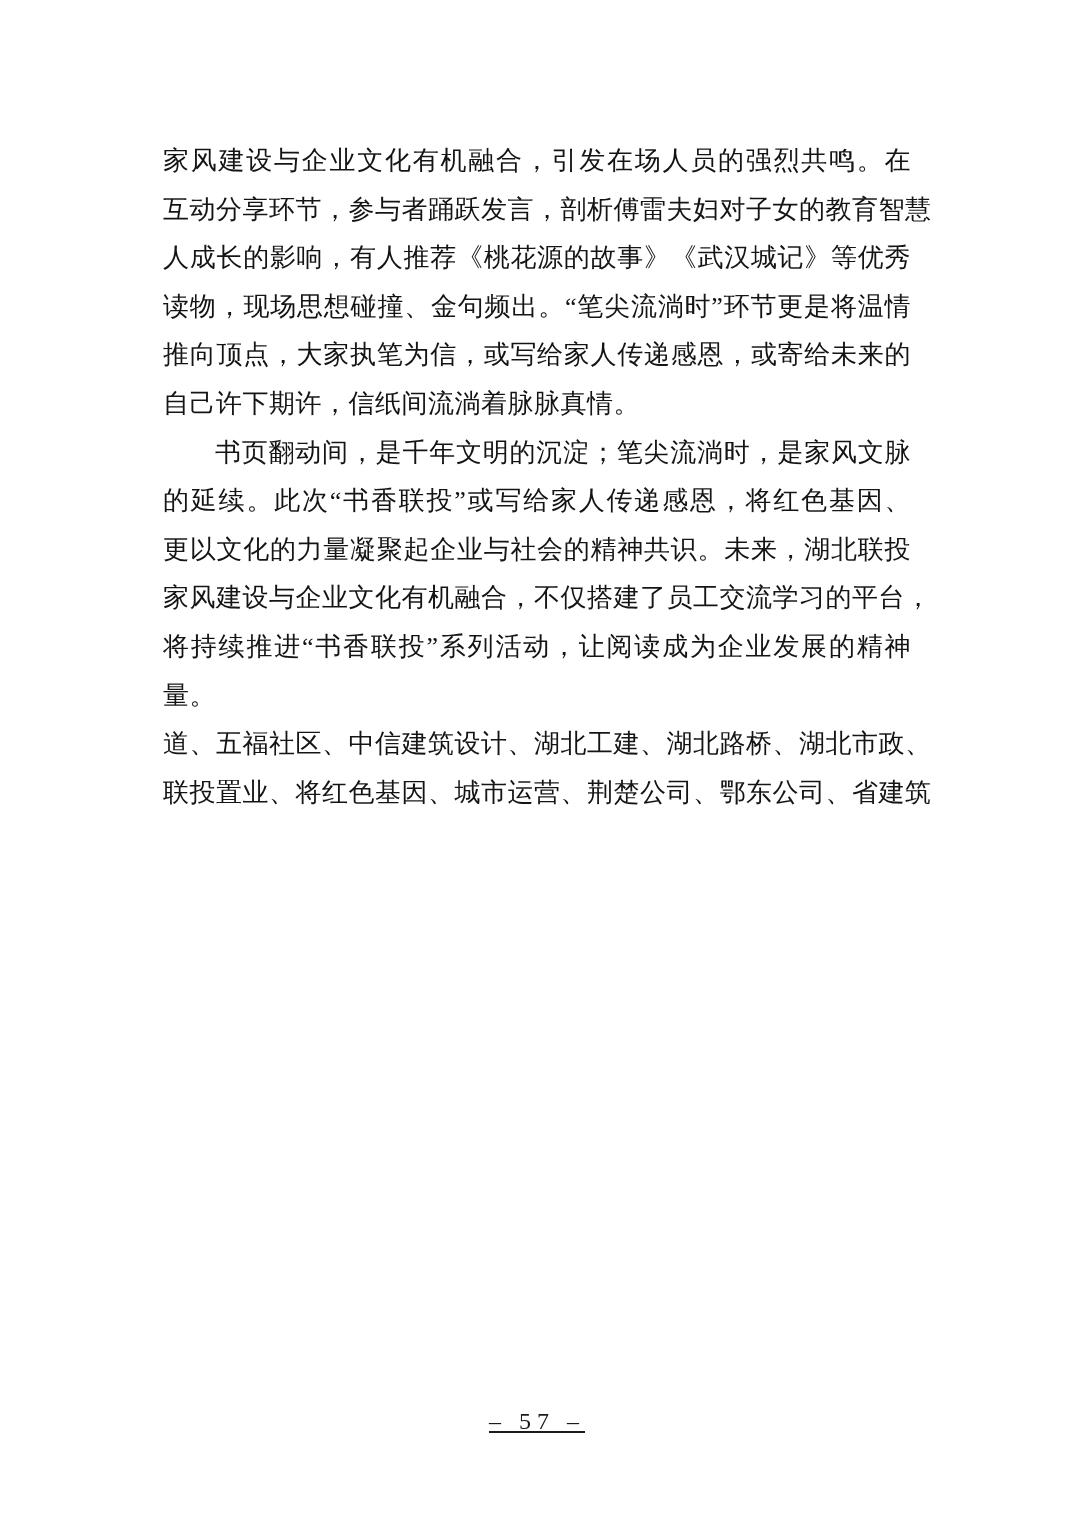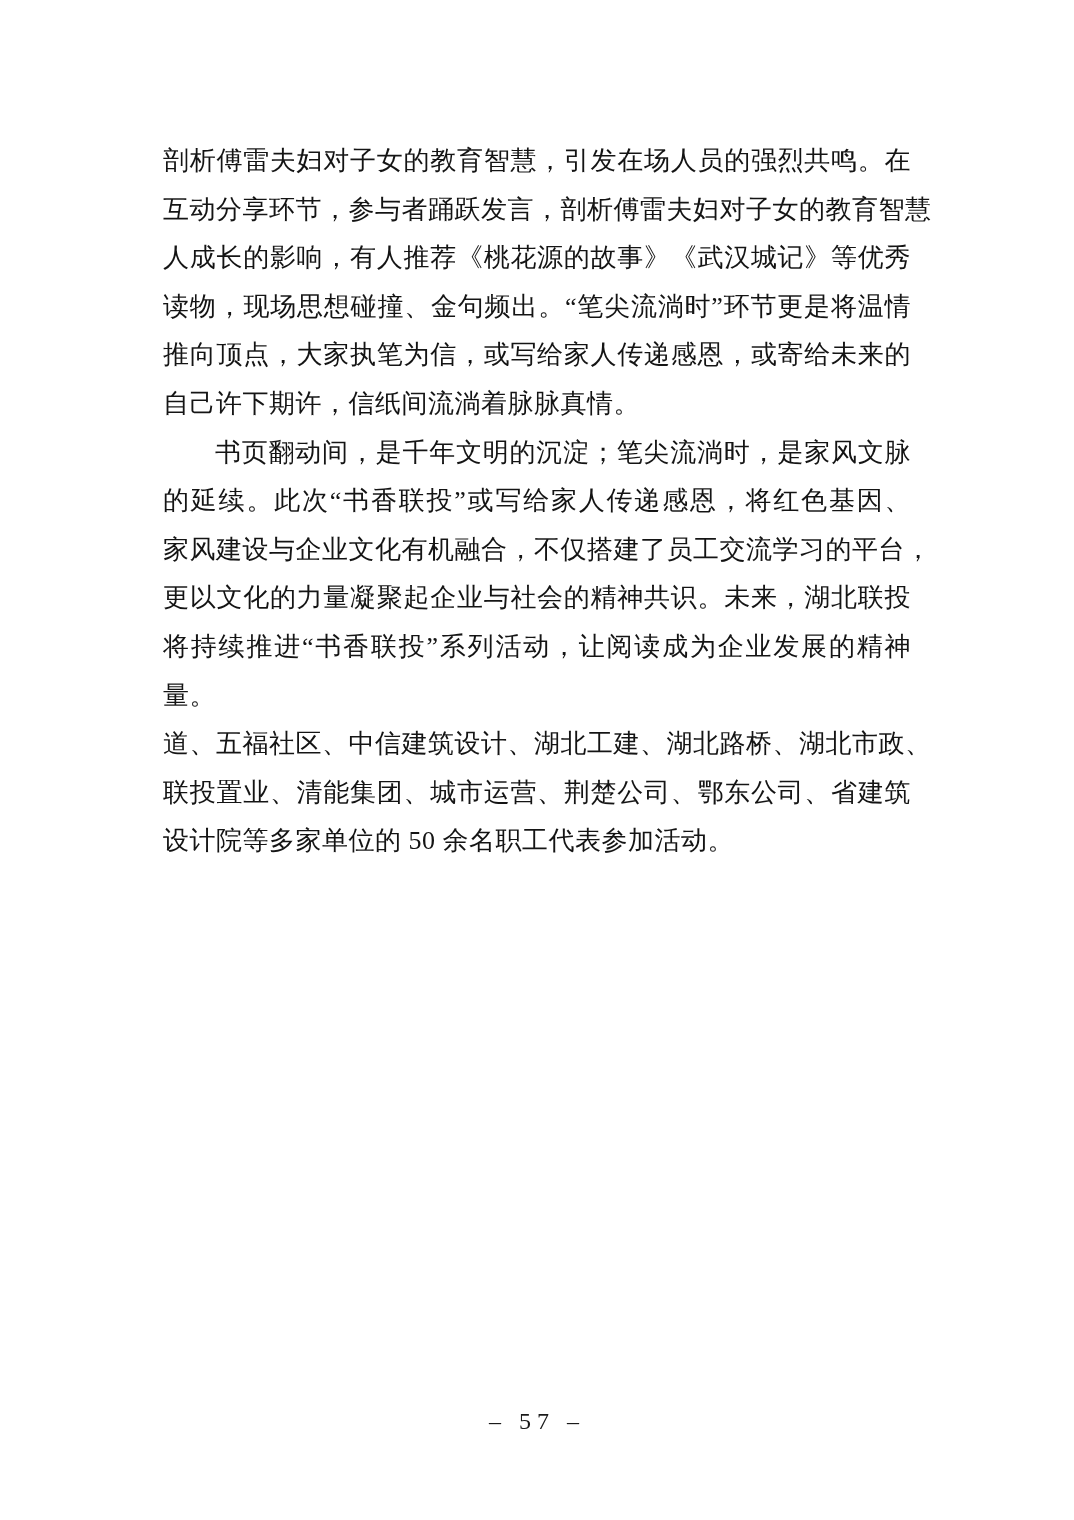--- a/index.html
+++ b/index.html
@@ -46,51 +46,51 @@
   }
   .footer {
     position: absolute;
     left: 0;
     top: 1408px;
     width: 100%;
     text-align: center;
     font-size: 24px;
     letter-spacing: 6px;
     color: #1a1a1a;
+    text-decoration: underline;
   }
 </style>
 </head>
 <body>
 
 <div class="page">
 
   <div class="text-block">
 
     <div class="para">
-      <div class="line">剖析傅雷夫妇对子女的教育智慧，引发在场人员的强烈共鸣。在</div>
+      <div class="line">家风建设与企业文化有机融合，引发在场人员的强烈共鸣。在</div>
       <div class="line">互动分享环节，参与者踊跃发言，剖析傅雷夫妇对子女的教育智慧</div>
       <div class="line">人成长的影响，有人推荐《桃花源的故事》《武汉城记》等优秀</div>
       <div class="line">读物，现场思想碰撞、金句频出。“笔尖流淌时”环节更是将温情</div>
       <div class="line">推向顶点，大家执笔为信，或写给家人传递感恩，或寄给未来的</div>
       <div class="line last">自己许下期许，信纸间流淌着脉脉真情。</div>
     </div>
 
     <div class="para">
       <div class="line indent">书页翻动间，是千年文明的沉淀；笔尖流淌时，是家风文脉</div>
       <div class="line">的延续。此次“书香联投”或写给家人传递感恩，将红色基因、</div>
+      <div class="line">更以文化的力量凝聚起企业与社会的精神共识。未来，湖北联投</div>
       <div class="line">家风建设与企业文化有机融合，不仅搭建了员工交流学习的平台，</div>
-      <div class="line">更以文化的力量凝聚起企业与社会的精神共识。未来，湖北联投</div>
       <div class="line">将持续推进“书香联投”系列活动，让阅读成为企业发展的精神</div>
       <div class="line last">量。</div>
     </div>
 
     <div class="para">
       <div class="line">道、五福社区、中信建筑设计、湖北工建、湖北路桥、湖北市政、</div>
-      <div class="line">联投置业、清能集团、城市运营、荆楚公司、鄂东公司、省建筑</div>
-      <div class="line last">设计院等多家单位的 50 余名职工代表参加活动。</div>
+      <div class="line">联投置业、将红色基因、城市运营、荆楚公司、鄂东公司、省建筑</div>
     </div>
 
   </div>
 
   <div class="footer">
     <span>–  57  –</span>
   </div>
 
 </div>
 

